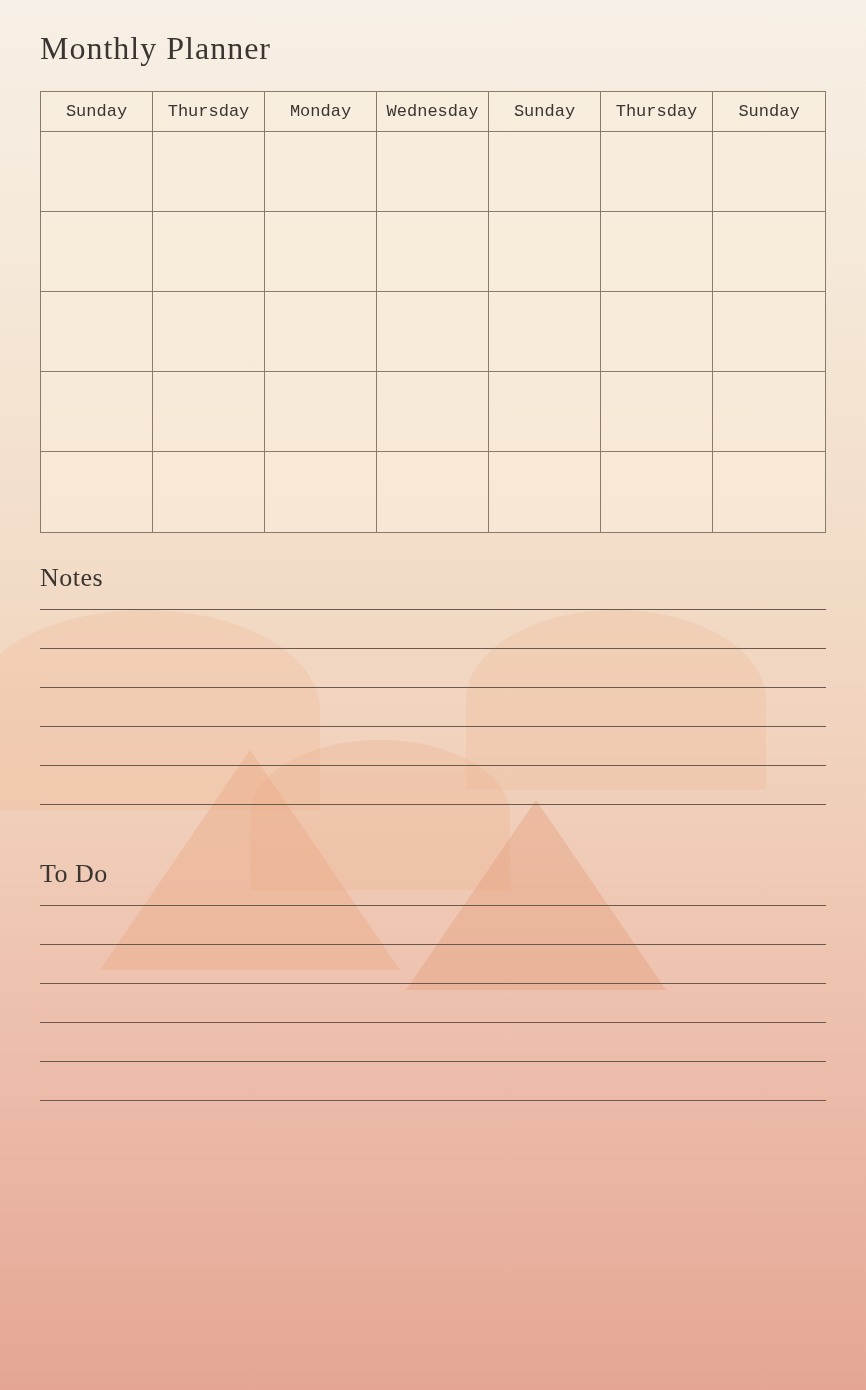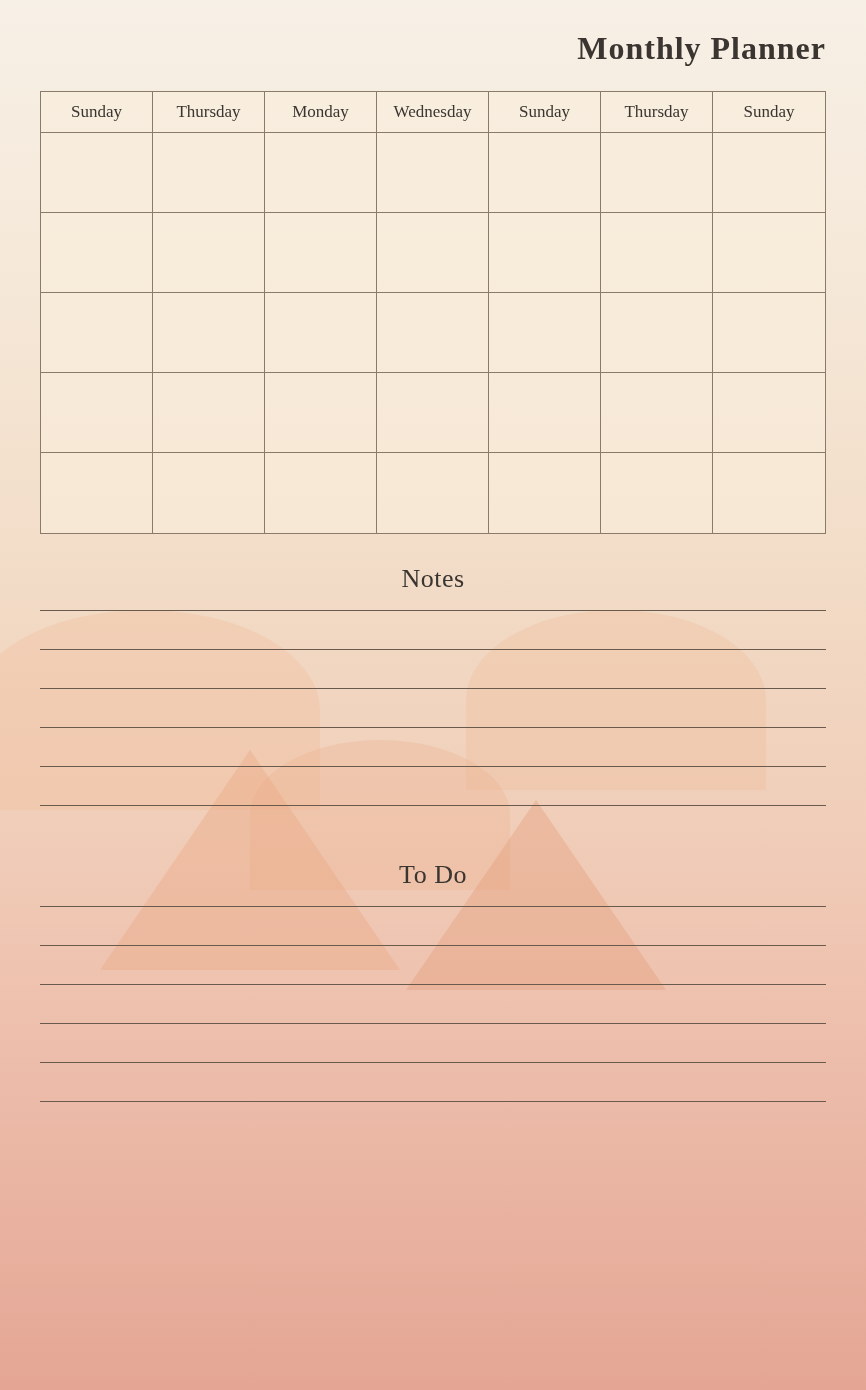--- a/index.html
+++ b/index.html
@@ -131,32 +131,33 @@
       right: 200px;
     }
 
     .content {
       position: relative;
       z-index: 1;
       padding: 30px 40px;
     }
 
     .page-title {
-      text-align: right;
+      text-align: left;
       font-size: 32px;
-      font-weight: bold;
+      font-weight: normal;
       color: #3a3530;
       margin-bottom: 24px;
       letter-spacing: 1px;
     }
 
     
     .calendar-container {
       border: 1.5px solid #8a7a6a;
       background: rgba(250, 238, 220, 0.6);
+      font-family: Liberation Mono, monospace;
     }
 
     .day-headers {
       display: grid;
       grid-template-columns: repeat(7, 1fr);
       border-bottom: 1.5px solid #8a7a6a;
     }
 
     .day-header {
       text-align: center;
@@ -194,21 +195,21 @@
     .calendar-cell:last-child {
       border-right: none;
     }
 
     
     .notes-section {
       margin-top: 30px;
     }
 
     .section-title {
-      text-align: center;
+      text-align: left;
       font-size: 26px;
       font-weight: normal;
       color: #3a3530;
       margin-bottom: 16px;
       letter-spacing: 0.5px;
     }
 
     .lines-container {
       display: flex;
       flex-direction: column;

